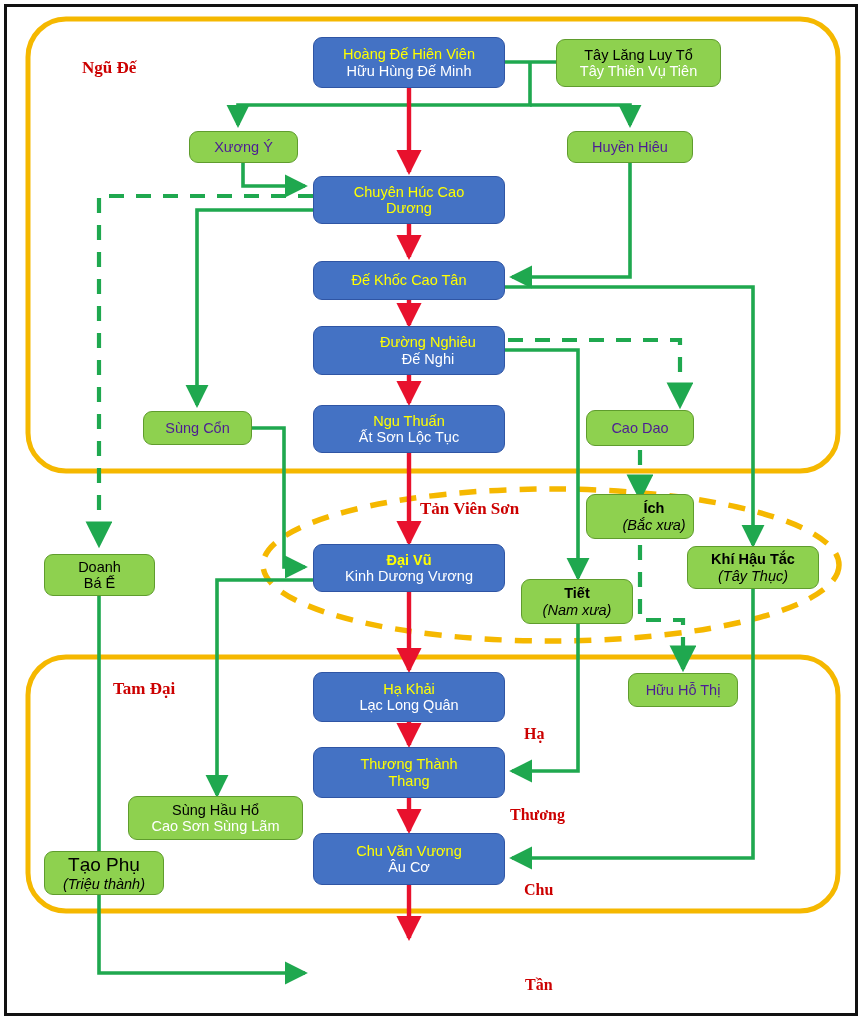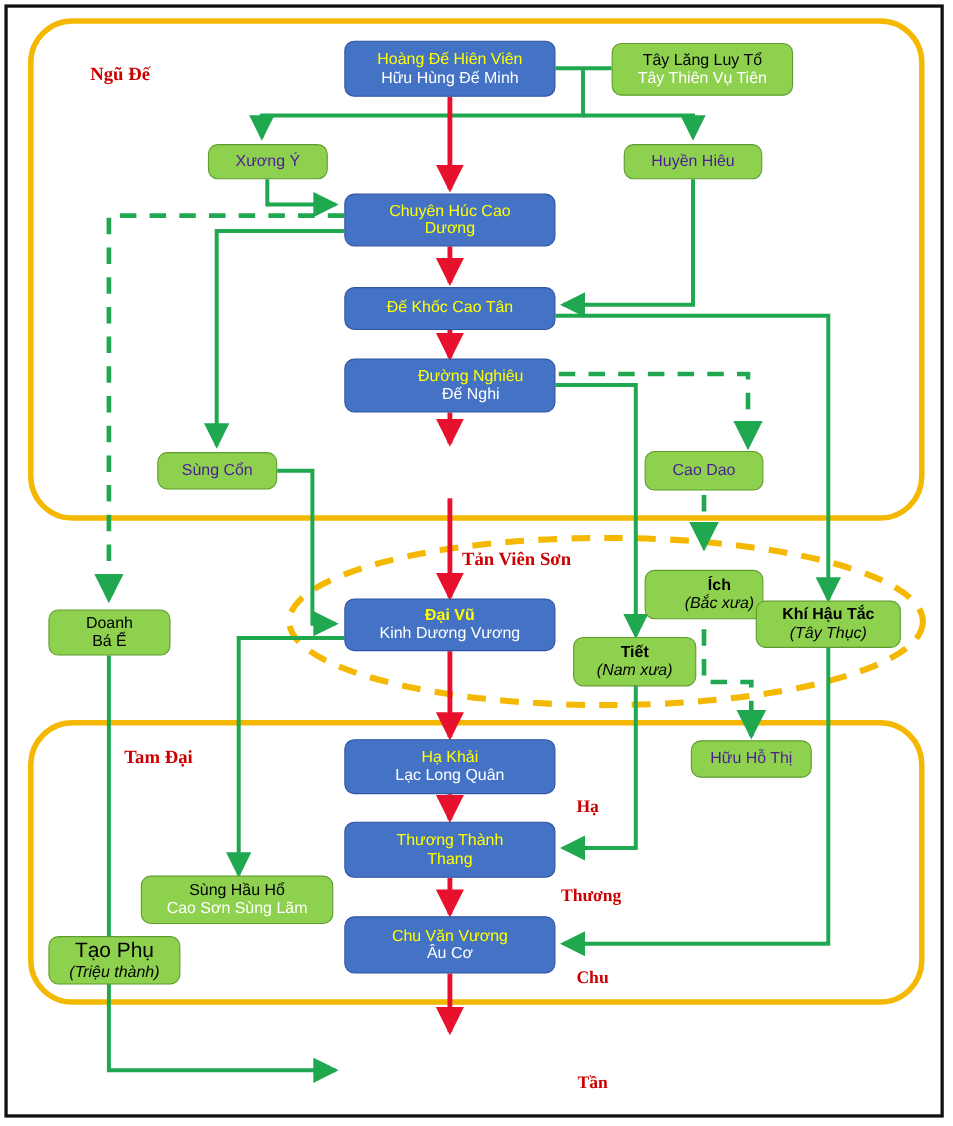--- a/index.html
+++ b/index.html
@@ -133,40 +133,44 @@
 
   <div class="nodebox blue" style="left:313px;top:261px;width:192px;height:39px;">
     <span class="l1">Đế Khốc Cao Tân</span>
   </div>
 
   <div class="nodebox blue" style="left:313px;top:326px;width:192px;height:49px;padding-left:38px;">
     <span class="l1">Đường Nghiêu</span>
     <span class="l2">Đế Nghi</span>
   </div>
 
+  <div class="nodebox blue" style="left:313px;top:405px;width:192px;height:48px;">
+    <span class="l1">Ngu Thuấn</span>
+    <span class="l2">Ất Sơn Lộc Tục</span>
+  </div>
 
   <div class="nodebox green plain" style="left:143px;top:411px;width:109px;height:34px;">
     <span class="l1">Sùng Cổn</span>
   </div>
 
   <div class="nodebox green plain" style="left:586px;top:410px;width:108px;height:36px;">
     <span class="l1">Cao Dao</span>
   </div>
 
   <div class="nodebox green" style="left:44px;top:554px;width:111px;height:42px;">
     <span class="l1">Doanh</span>
     <span class="l1">Bá Ế</span>
   </div>
 
   <div class="nodebox blue boldfirst" style="left:313px;top:544px;width:192px;height:48px;">
     <span class="l1">Đại Vũ</span>
     <span class="l2">Kinh Dương Vương</span>
   </div>
 
-  <div class="nodebox green bolditalic" style="left:586px;top:518px;width:108px;height:45px;padding-left:28px;">
+  <div class="nodebox green bolditalic" style="left:586px;top:494px;width:108px;height:45px;padding-left:28px;">
     <span class="l1">Ích</span>
     <span class="l2">(Bắc xưa)</span>
   </div>
 
   <div class="nodebox green bolditalic" style="left:521px;top:579px;width:112px;height:45px;">
     <span class="l1">Tiết</span>
     <span class="l2">(Nam xưa)</span>
   </div>
 
   <div class="nodebox green bolditalic" style="left:687px;top:546px;width:132px;height:43px;">

